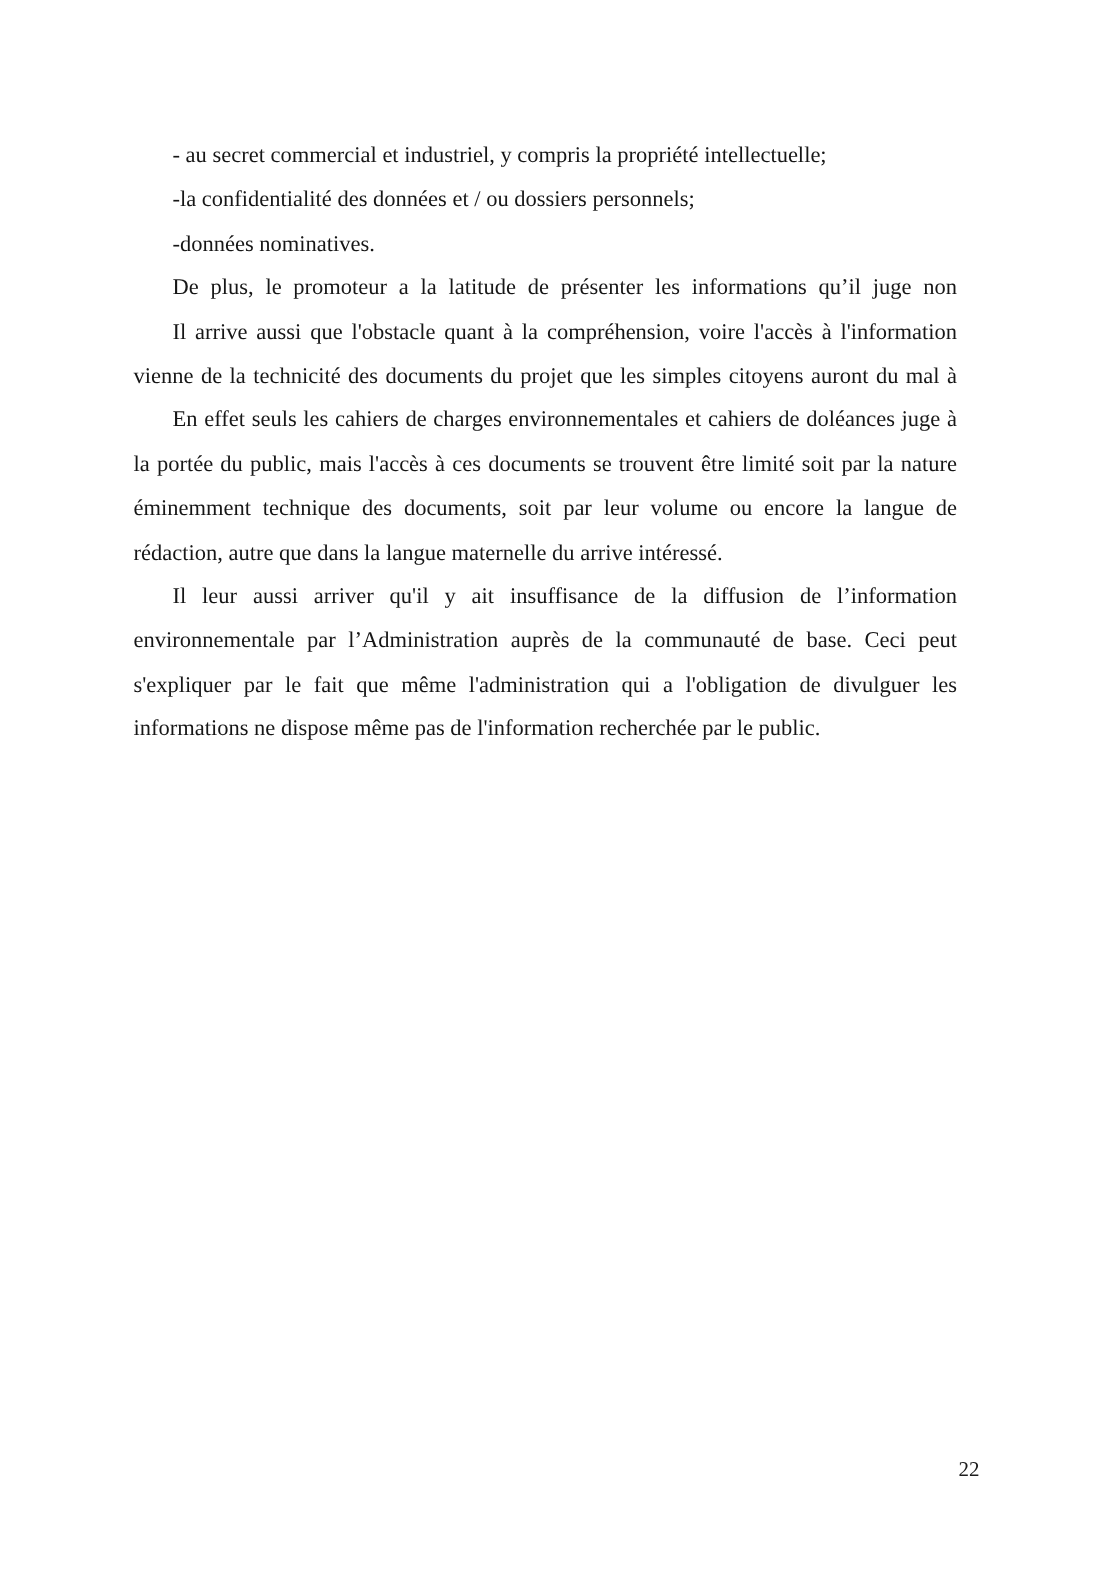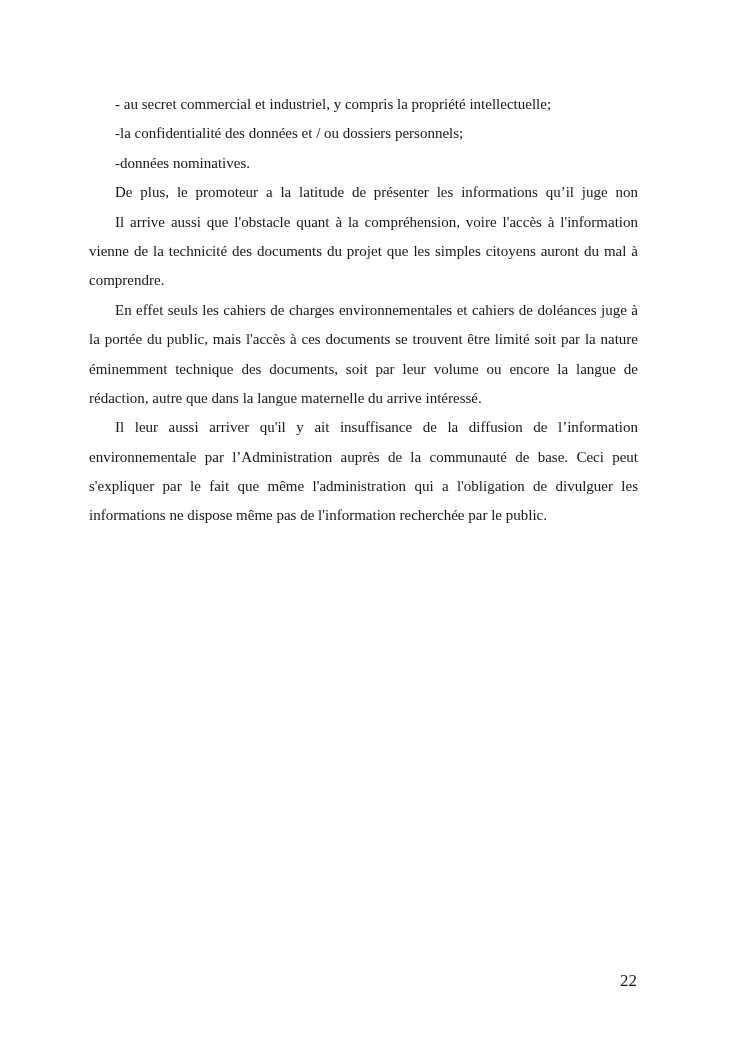--- a/index.html
+++ b/index.html
@@ -27,25 +27,25 @@
     white-space: normal;
     text-align: justify;
   }
   
   .jl { text-align: justify; text-align-last: justify; }
   
   .ll { text-align: left; text-align-last: left; }
   .ind { text-indent: 26px; }
   .footer {
     position: absolute;
-    left: 88px;
+    left: 104px;
     top: 966px;
     width: 549px;
     text-align: right;
-    font-size: 17px;
+    font-size: 14px;
     line-height: 29px;
     color: #1c1c1c;
   }
 </style>
 </head>
 <body>
 
 <div class="page">
   <div class="text-block">
 
@@ -61,21 +61,20 @@
       <div class="line ll ind">-données nominatives.</div>
     </div>
 
     <div class="para">
       <div class="line jl ind">De plus, le promoteur a la latitude de présenter les informations qu’il juge non</div>
     </div>
 
     <div class="para">
       <div class="line jl ind">Il arrive aussi que l'obstacle quant à la compréhension, voire l'accès à l'information</div>
       <div class="line jl">vienne de la technicité des documents du projet que les simples citoyens auront du mal à</div>
-      <div class="line ll">comprendre.</div>
     </div>
 
     <div class="para">
       <div class="line jl ind">En effet seuls les cahiers de charges environnementales et cahiers de doléances juge à</div>
       <div class="line jl">la portée du public, mais l'accès à ces documents se trouvent être limité soit par la nature</div>
       <div class="line jl">éminemment technique des documents, soit par leur volume ou encore la langue de</div>
       <div class="line ll">rédaction, autre que dans la langue maternelle du arrive intéressé.</div>
     </div>
 
     <div class="para">

